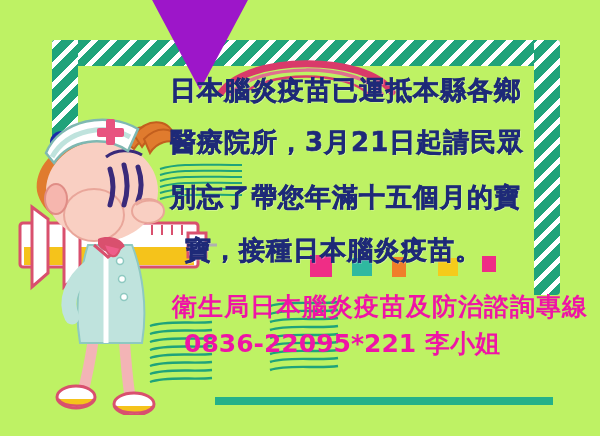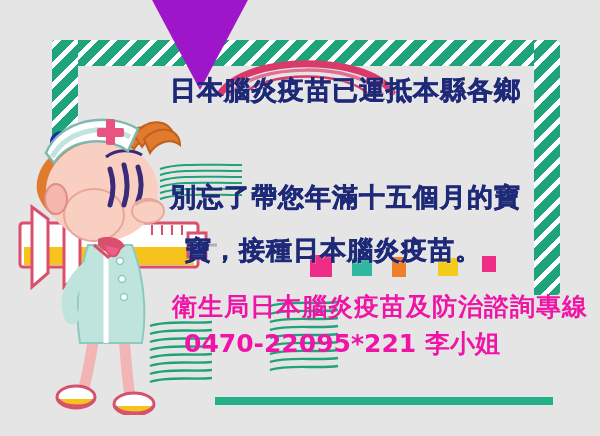--- a/index.html
+++ b/index.html
@@ -1,21 +1,21 @@
 <!DOCTYPE html>
 <html><head>
 <meta charset="utf-8">
 <style>
   html,body{margin:0;padding:0;background:#ffffff;}
   body{font-family:"Liberation Sans","DejaVu Sans",sans-serif;}
 
   #poster{
     position:relative;
     width:600px;height:436px;
-    background:#e5e5e5;
+    background:#bef264;
     overflow:hidden;
   }
 
   
   .frame-seg{
     position:absolute;
     background-color:#1fa37a;
     background-image:repeating-linear-gradient(
         -45deg,
         #1fa37a 0px, #1fa37a 9px,
@@ -224,21 +224,22 @@
 
         <g fill="#e8537f">
           <rect x="104" y="24" width="9" height="26" rx="2"></rect>
           <rect x="95" y="33" width="27" height="9" rx="2"></rect>
         </g>
       </g>
     </g>
   </svg>
 
   <div class="line navy" id="line1">日本腦炎疫苗已運抵本縣各鄉</div>
+  <div class="line navy" id="line2">醫療院所，3月21日起請民眾</div>
   <div class="line navy" id="line4">寶，接種日本腦炎疫苗。</div>
   <div class="line navy" id="line3">別忘了帶您年滿十五個月的寶</div>
 
   <div class="line magenta" id="line5">衛生局日本腦炎疫苗及防治諮詢專線</div>
-  <div class="line magenta" id="line6">0470-22095*221 李小姐</div>
+  <div class="line magenta" id="line6">0836-22095*221 李小姐</div>
 
   <div id="bottom-bar"></div>
 
 </div>
 
 </body></html>

